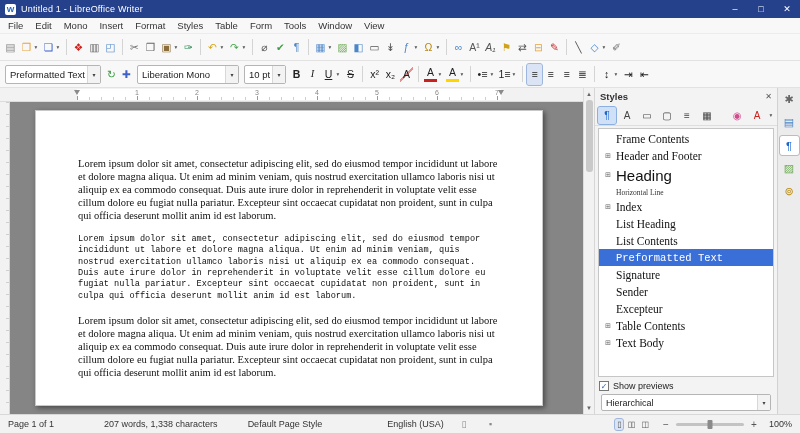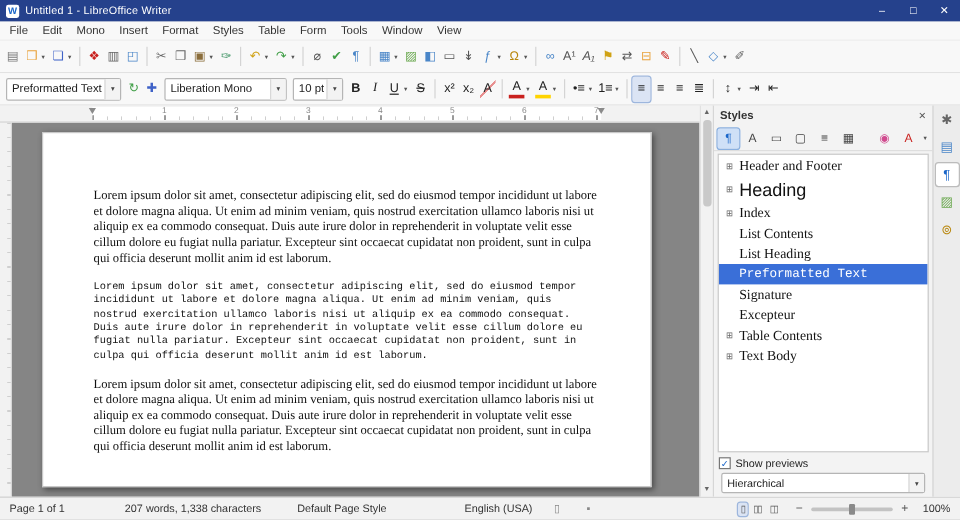--- a/index.html
+++ b/index.html
@@ -382,47 +382,59 @@
           <div class="sb-tab" data-name="frame-styles-tab" style="color: rgb(68, 68, 68);">▭</div>
           <div class="sb-tab" data-name="page-styles-tab" style="color: rgb(68, 68, 68);">▢</div>
           <div class="sb-tab" data-name="list-styles-tab" style="color: rgb(68, 68, 68);">≡</div>
           <div class="sb-tab" data-name="table-styles-tab" style="color: rgb(68, 68, 68);">▦</div>
           <div class="sb-tab-spacer" data-name="spacer"></div>
           <div class="sb-tab" data-name="spotlight-button" style="color: rgb(208, 74, 142);">◉</div>
           <div class="sb-tab" data-name="new-style-from-selection-button" style="color: rgb(201, 33, 30);">A</div>
           <span class="tb-caret" data-name="dropdown-caret-icon">▾</span>
         </div>
       <div class="styles-list" data-name="styles-list">
+          <div class="style-item" data-name="style-item-frame-contents">
+            <span class="expander" data-name="expander-spacer"></span>
+            <span class="style-label" data-name="style-name">Frame Contents</span>
+          </div>
           <div class="style-item" data-name="style-item-header-and-footer">
             <span class="expander" data-name="expander-icon">⊞</span>
             <span class="style-label" data-name="style-name">Header and Footer</span>
           </div>
           <div class="style-item heading" data-name="style-item-heading">
             <span class="expander" data-name="expander-icon">⊞</span>
             <span class="style-label" data-name="style-name">Heading</span>
           </div>
+          <div class="style-item tiny" data-name="style-item-horizontal-line">
+            <span class="expander" data-name="expander-spacer"></span>
+            <span class="style-label" data-name="style-name">Horizontal Line</span>
+          </div>
           <div class="style-item" data-name="style-item-index">
             <span class="expander" data-name="expander-icon">⊞</span>
             <span class="style-label" data-name="style-name">Index</span>
           </div>
+          <div class="style-item" data-name="style-item-list-heading">
+            <span class="expander" data-name="expander-spacer"></span>
+            <span class="style-label" data-name="style-name">List Heading</span>
+          </div>
           <div class="style-item" data-name="style-item-list-contents">
             <span class="expander" data-name="expander-spacer"></span>
             <span class="style-label" data-name="style-name">List Contents</span>
           </div>
-          <div class="style-item" data-name="style-item-list-heading">
-            <span class="expander" data-name="expander-spacer"></span>
-            <span class="style-label" data-name="style-name">List Heading</span>
-          </div>
           <div class="style-item mono selected" data-name="style-item-preformatted-text">
             <span class="expander" data-name="expander-spacer"></span>
             <span class="style-label" data-name="style-name">Preformatted Text</span>
           </div>
           <div class="style-item" data-name="style-item-quotations">
             <span class="expander" data-name="expander-spacer"></span>
             <span class="style-label" data-name="style-name">Signature</span>
+          </div>
+          <div class="style-item" data-name="style-item-sender">
+            <span class="expander" data-name="expander-spacer"></span>
+            <span class="style-label" data-name="style-name">Sender</span>
           </div>
           <div class="style-item" data-name="style-item-signature">
             <span class="expander" data-name="expander-spacer"></span>
             <span class="style-label" data-name="style-name">Excepteur</span>
           </div>
           <div class="style-item" data-name="style-item-table-contents">
             <span class="expander" data-name="expander-icon">⊞</span>
             <span class="style-label" data-name="style-name">Table Contents</span>
           </div>
           <div class="style-item" data-name="style-item-text-body">

